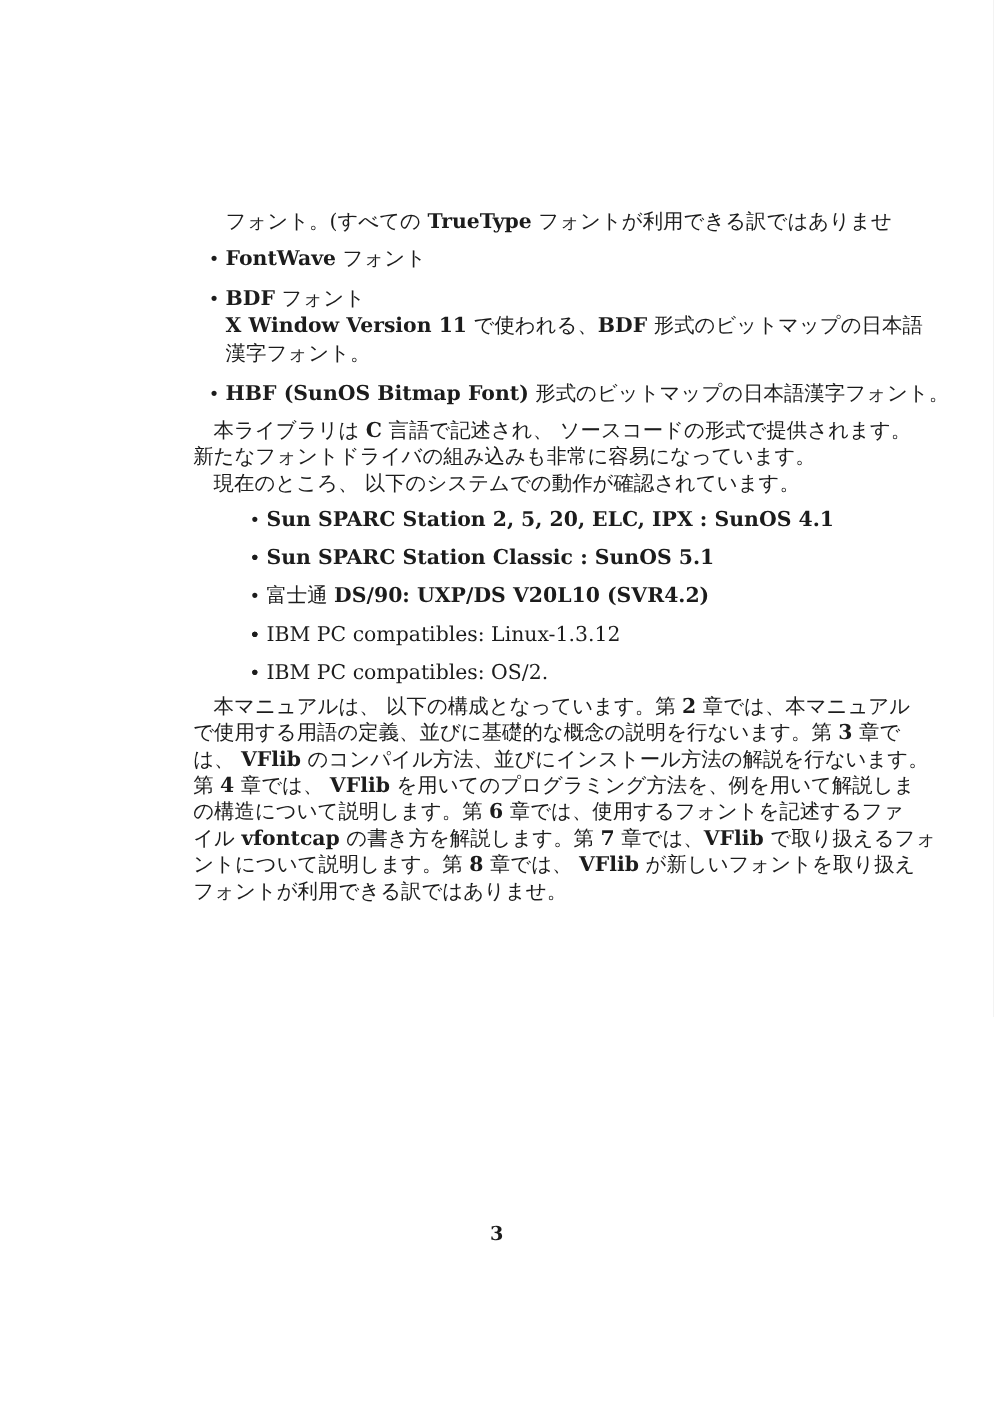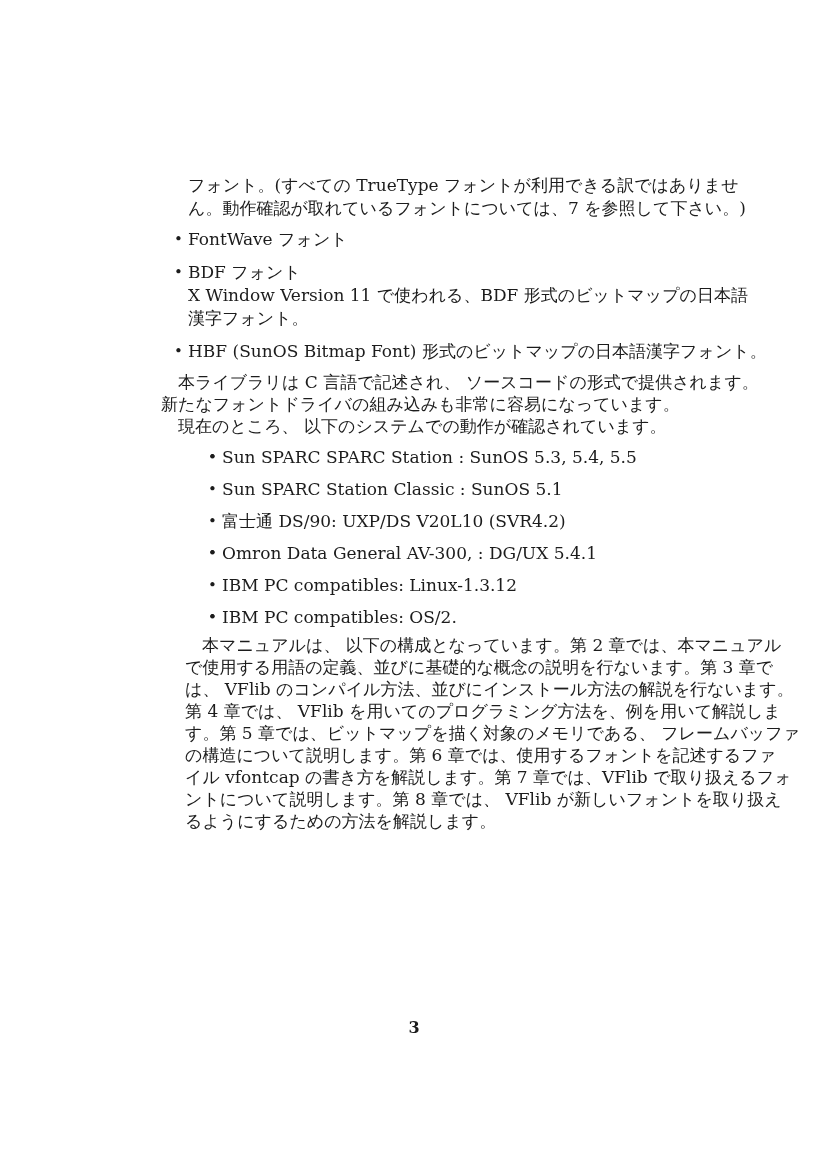--- a/index.html
+++ b/index.html
@@ -17,21 +17,21 @@
     position: absolute;
     left: 161px;
     top: 174px;
     width: 546px;
   }
   .line {
     line-height: 23px;
     height: 23px;
     white-space: nowrap;
   }
-  b { font-weight: normal; text-align: right; }
+  b { font-weight: bold; text-align: right; }
 
   
   .hang { padding-left: 27px; }
 
   
   .list-a { margin-top: 8px; }
   .item-a { position: relative; padding-left: 27px; margin-bottom: 10px; }
   .item-a:last-child { margin-bottom: 0; }
   .item-a .bullet { left: 13px; }
 
@@ -46,41 +46,40 @@
   .item-c:last-child { margin-bottom: 0; }
   .item-c .bullet { left: 47px; }
 
   .bullet {
     position: absolute;
     top: 0;
     font-size: 15px;
     line-height: 23px;
   }
 
-  .para-d { margin-top: 5px; margin-left: 24px; }
+  .para-d { margin-top: 5px; }
 
   .page-number {
     position: absolute;
     top: 1018px;
     left: 0;
     width: 828px;
     text-align: center;
     font-size: 16px;
     font-weight: bold;
   }
 </style>
 </head>
 <body>
 
 <div class="page">
   <div class="content">
 
     <div class="hang">
       <div class="line">フォント。(すべての <b>TrueType</b> フォントが利用できる訳ではありませ</div>
-      <div class="line">ん。動作確認が取れているフォントについては、<b>7</b> を参照して下さい。)</div>
     </div>
 
     <div class="list-a">
       <div class="item-a">
         <span class="bullet">•</span>
         <div class="line"><b>FontWave</b> フォント</div>
       </div>
       <div class="item-a">
         <span class="bullet">•</span>
         <div class="line"><b>BDF</b> フォント</div>
@@ -95,61 +94,59 @@
 
     <div class="para">
       <div class="line indent">本ライブラリは <b>C</b> 言語で記述され、 ソースコードの形式で提供されます。</div>
       <div class="line">新たなフォントドライバの組み込みも非常に容易になっています。</div>
       <div class="line indent">現在のところ、 以下のシステムでの動作が確認されています。</div>
     </div>
 
     <div class="list-c">
       <div class="item-c">
         <span class="bullet">•</span>
+        <div class="line"><b>Sun SPARC Station 2, 5, 20, ELC, IPX : SunOS 4.1</b></div>
       </div>
       <div class="item-c">
         <span class="bullet">•</span>
-        <div class="line"><b>Sun SPARC SPARC Station : SunOS 5.3, 5.4, 5.5</b></div>
       </div>
       <div class="item-c">
         <span class="bullet">•</span>
         <div class="line"><b>Sun SPARC Station Classic : SunOS 5.1</b></div>
       </div>
       <div class="item-c">
         <span class="bullet">•</span>
         <div class="line">富士通 <b>DS/90: UXP/DS V20L10 (SVR4.2)</b></div>
       </div>
       <div class="item-c">
         <span class="bullet">•</span>
       </div>
       <div class="item-c">
         <span class="bullet">•</span>
-        <div class="line">Omron Data General AV-300, : DG/UX 5.4.1</div>
       </div>
       <div class="item-c">
         <span class="bullet">•</span>
         <div class="line">IBM PC compatibles: Linux-1.3.12</div>
       </div>
       <div class="item-c">
         <span class="bullet">•</span>
       </div>
       <div class="item-c">
         <span class="bullet">•</span>
         <div class="line">IBM PC compatibles: OS/2.</div>
       </div>
     </div>
 
     <div class="para para-d">
       <div class="line indent">本マニュアルは、 以下の構成となっています。第 <b>2</b> 章では、本マニュアル</div>
       <div class="line">で使用する用語の定義、並びに基礎的な概念の説明を行ないます。第 <b>3</b> 章で</div>
       <div class="line">は、 <b>VFlib</b> のコンパイル方法、並びにインストール方法の解説を行ないます。</div>
       <div class="line">第 <b>4</b> 章では、 <b>VFlib</b> を用いてのプログラミング方法を、例を用いて解説しま</div>
-      <div class="line">す。第 <b>5</b> 章では、ビットマップを描く対象のメモリである、 フレームバッファ</div>
       <div class="line">の構造について説明します。第 <b>6</b> 章では、使用するフォントを記述するファ</div>
       <div class="line">イル <b>vfontcap</b> の書き方を解説します。第 <b>7</b> 章では、<b>VFlib</b> で取り扱えるフォ</div>
       <div class="line">ントについて説明します。第 <b>8</b> 章では、 <b>VFlib</b> が新しいフォントを取り扱え</div>
-      <div class="line">るようにするための方法を解説します。</div>
+      <div class="line">フォントが利用できる訳ではありませ。</div>
     </div>
 
   </div>
 
   <div class="page-number">3</div>
 </div>
 
 </body></html>

